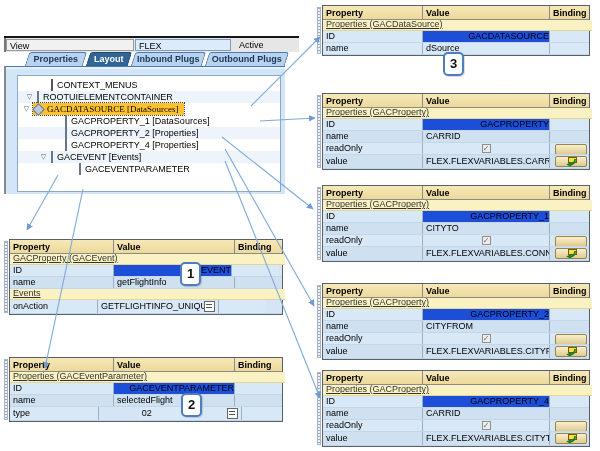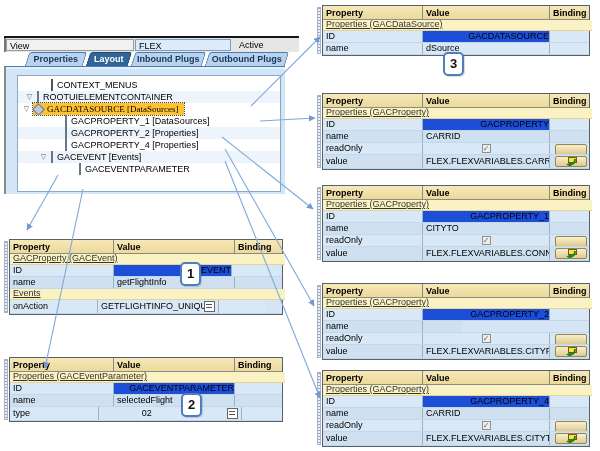--- a/index.html
+++ b/index.html
@@ -252,20 +252,21 @@
             <div class="hc" style="width: 39px;">Binding</div>
           </div>
           <div class="sect" style="width: 266px;">Properties (GACProperty)</div>
           <div class="prow">
             <div class="pc" style="width: 100px;">ID</div>
             <div class="pc hl" style="width: 127px;"><span>GACPROPERTY_2</span></div>
             <div class="pc" style="width: 39px;"></div>
           </div>
           <div class="prow alt">
             <div class="pc" style="width: 100px;">name</div>
+            <div class="pc" style="width: 127px;"><span>CITYFROM</span></div>
             <div class="pc" style="width: 39px;"></div>
           </div>
           <div class="prow">
             <div class="pc" style="width: 100px;">readOnly</div>
             <div class="pc cbwrap" style="width: 127px;"><span class="cb">✓</span></div>
             <div class="pc" style="width: 39px;">
               <div class="bindbtn"></div>
             </div>
           </div>
           <div class="prow tall alt">

